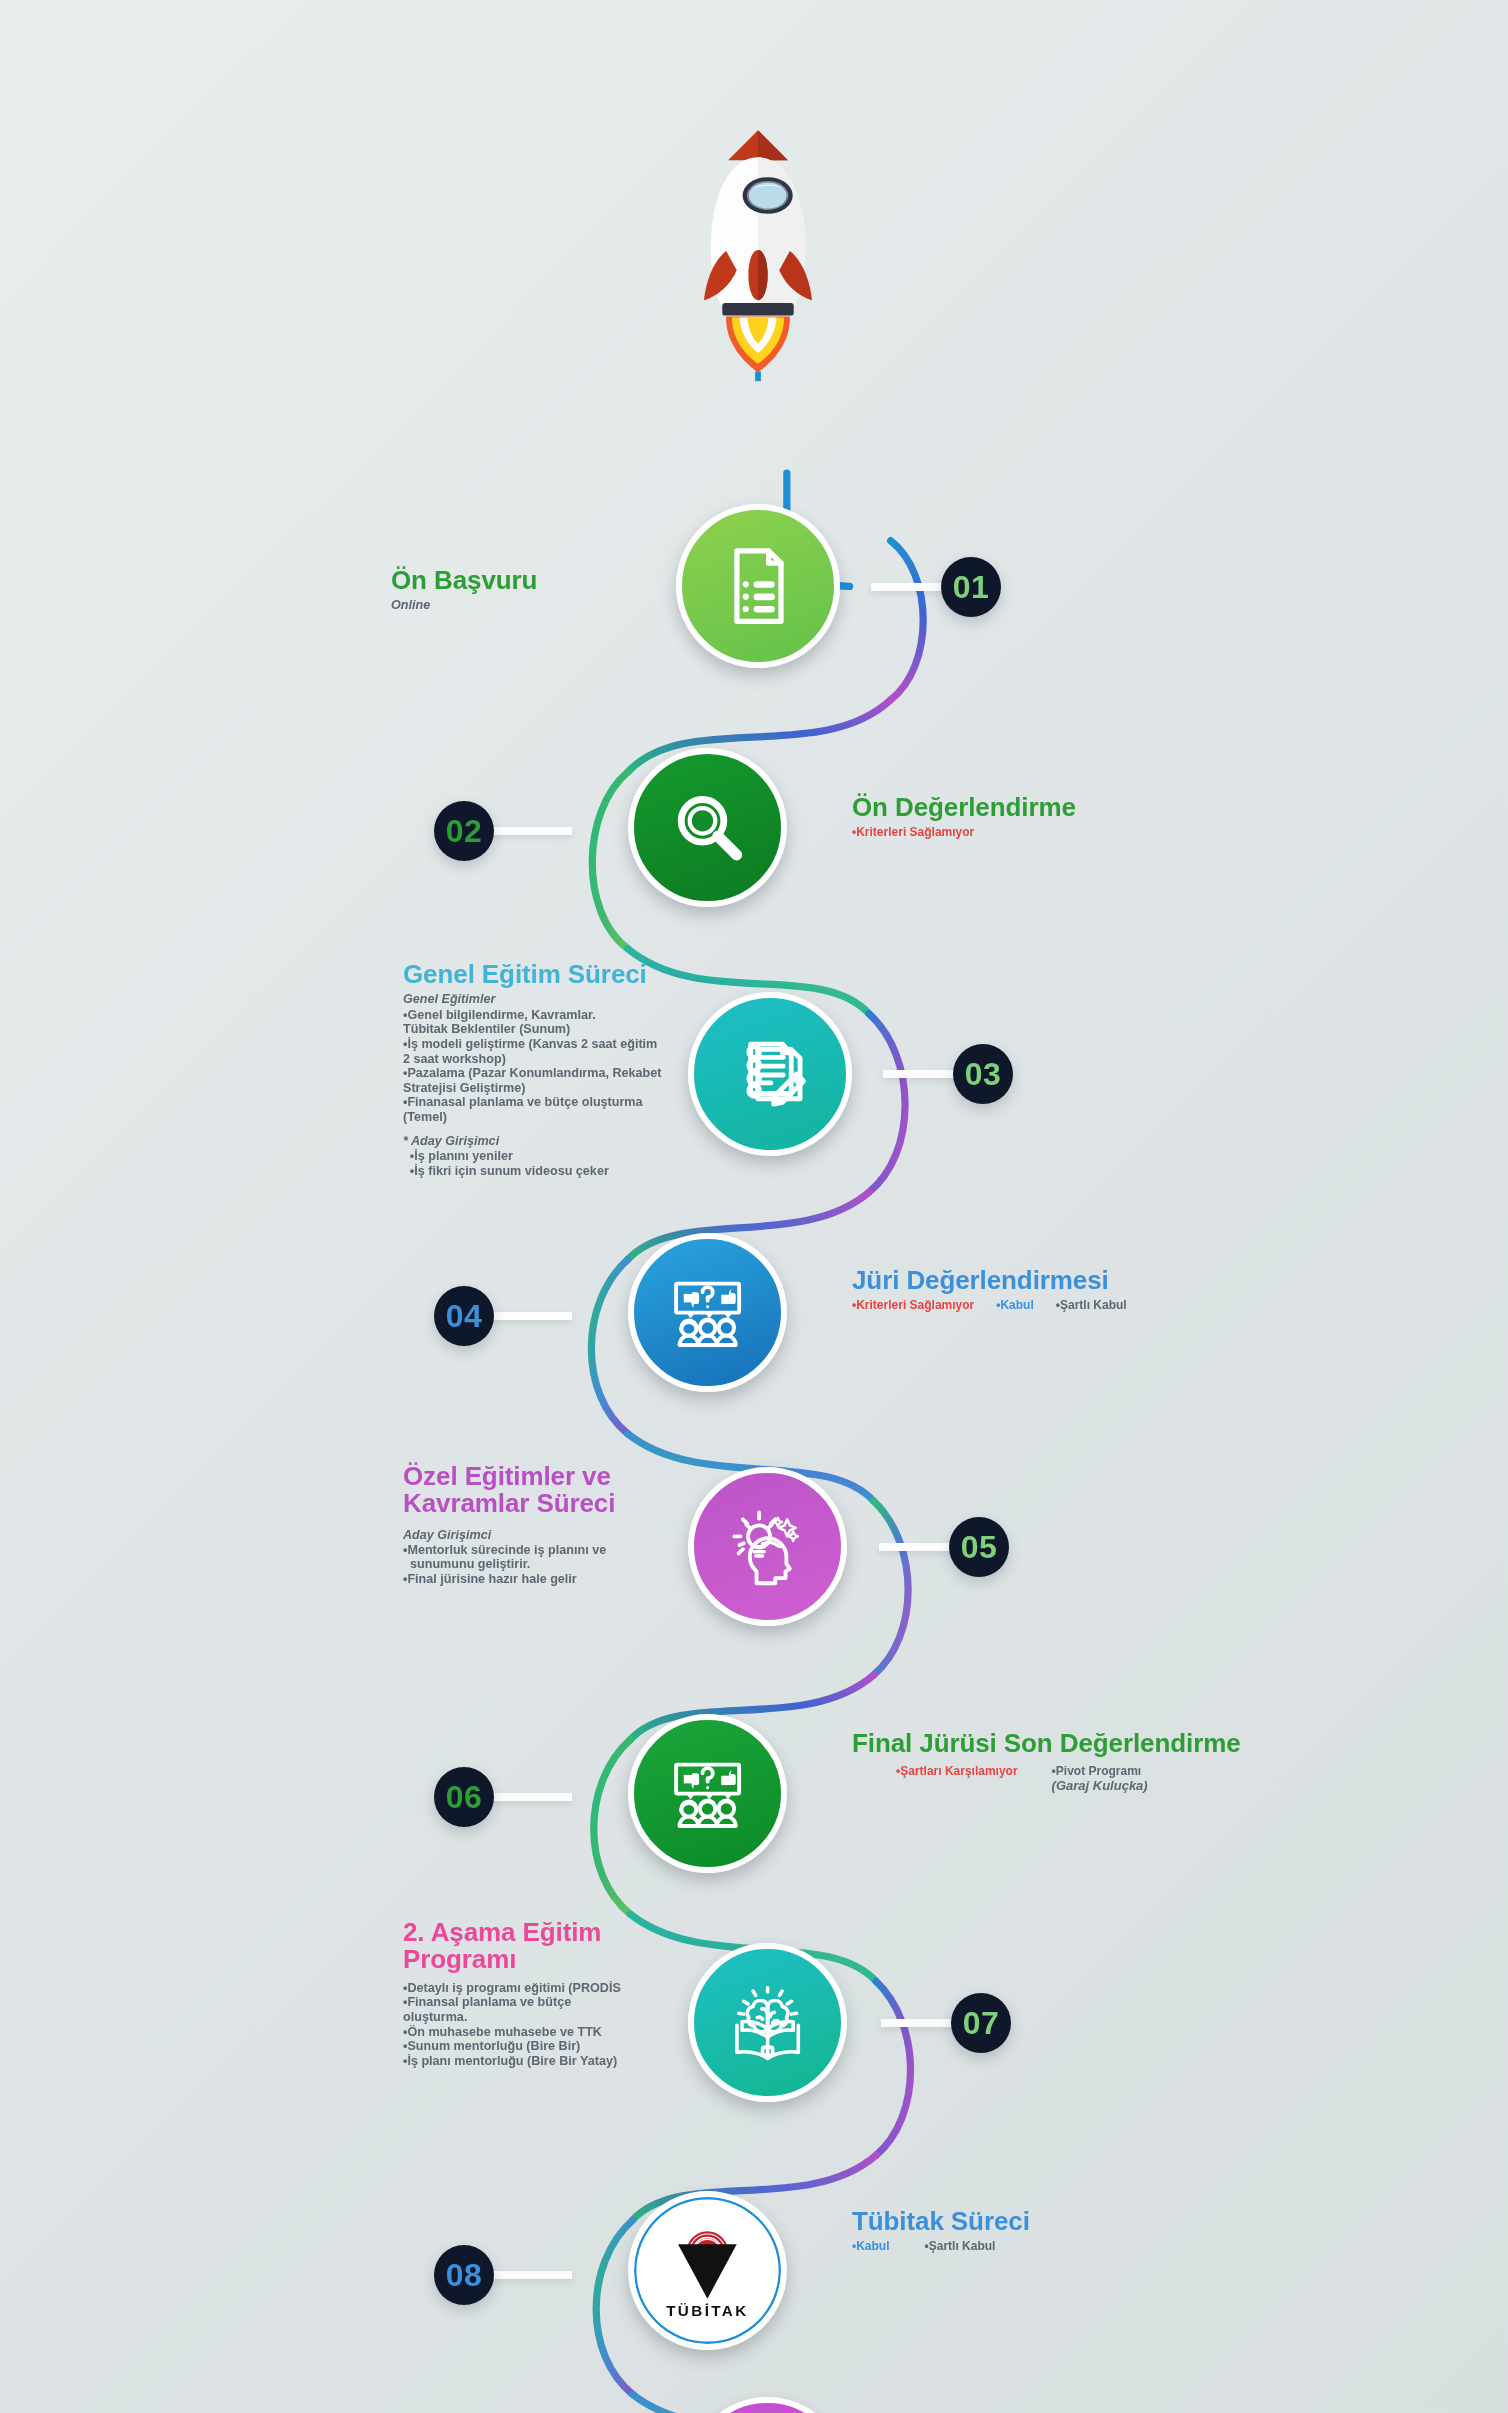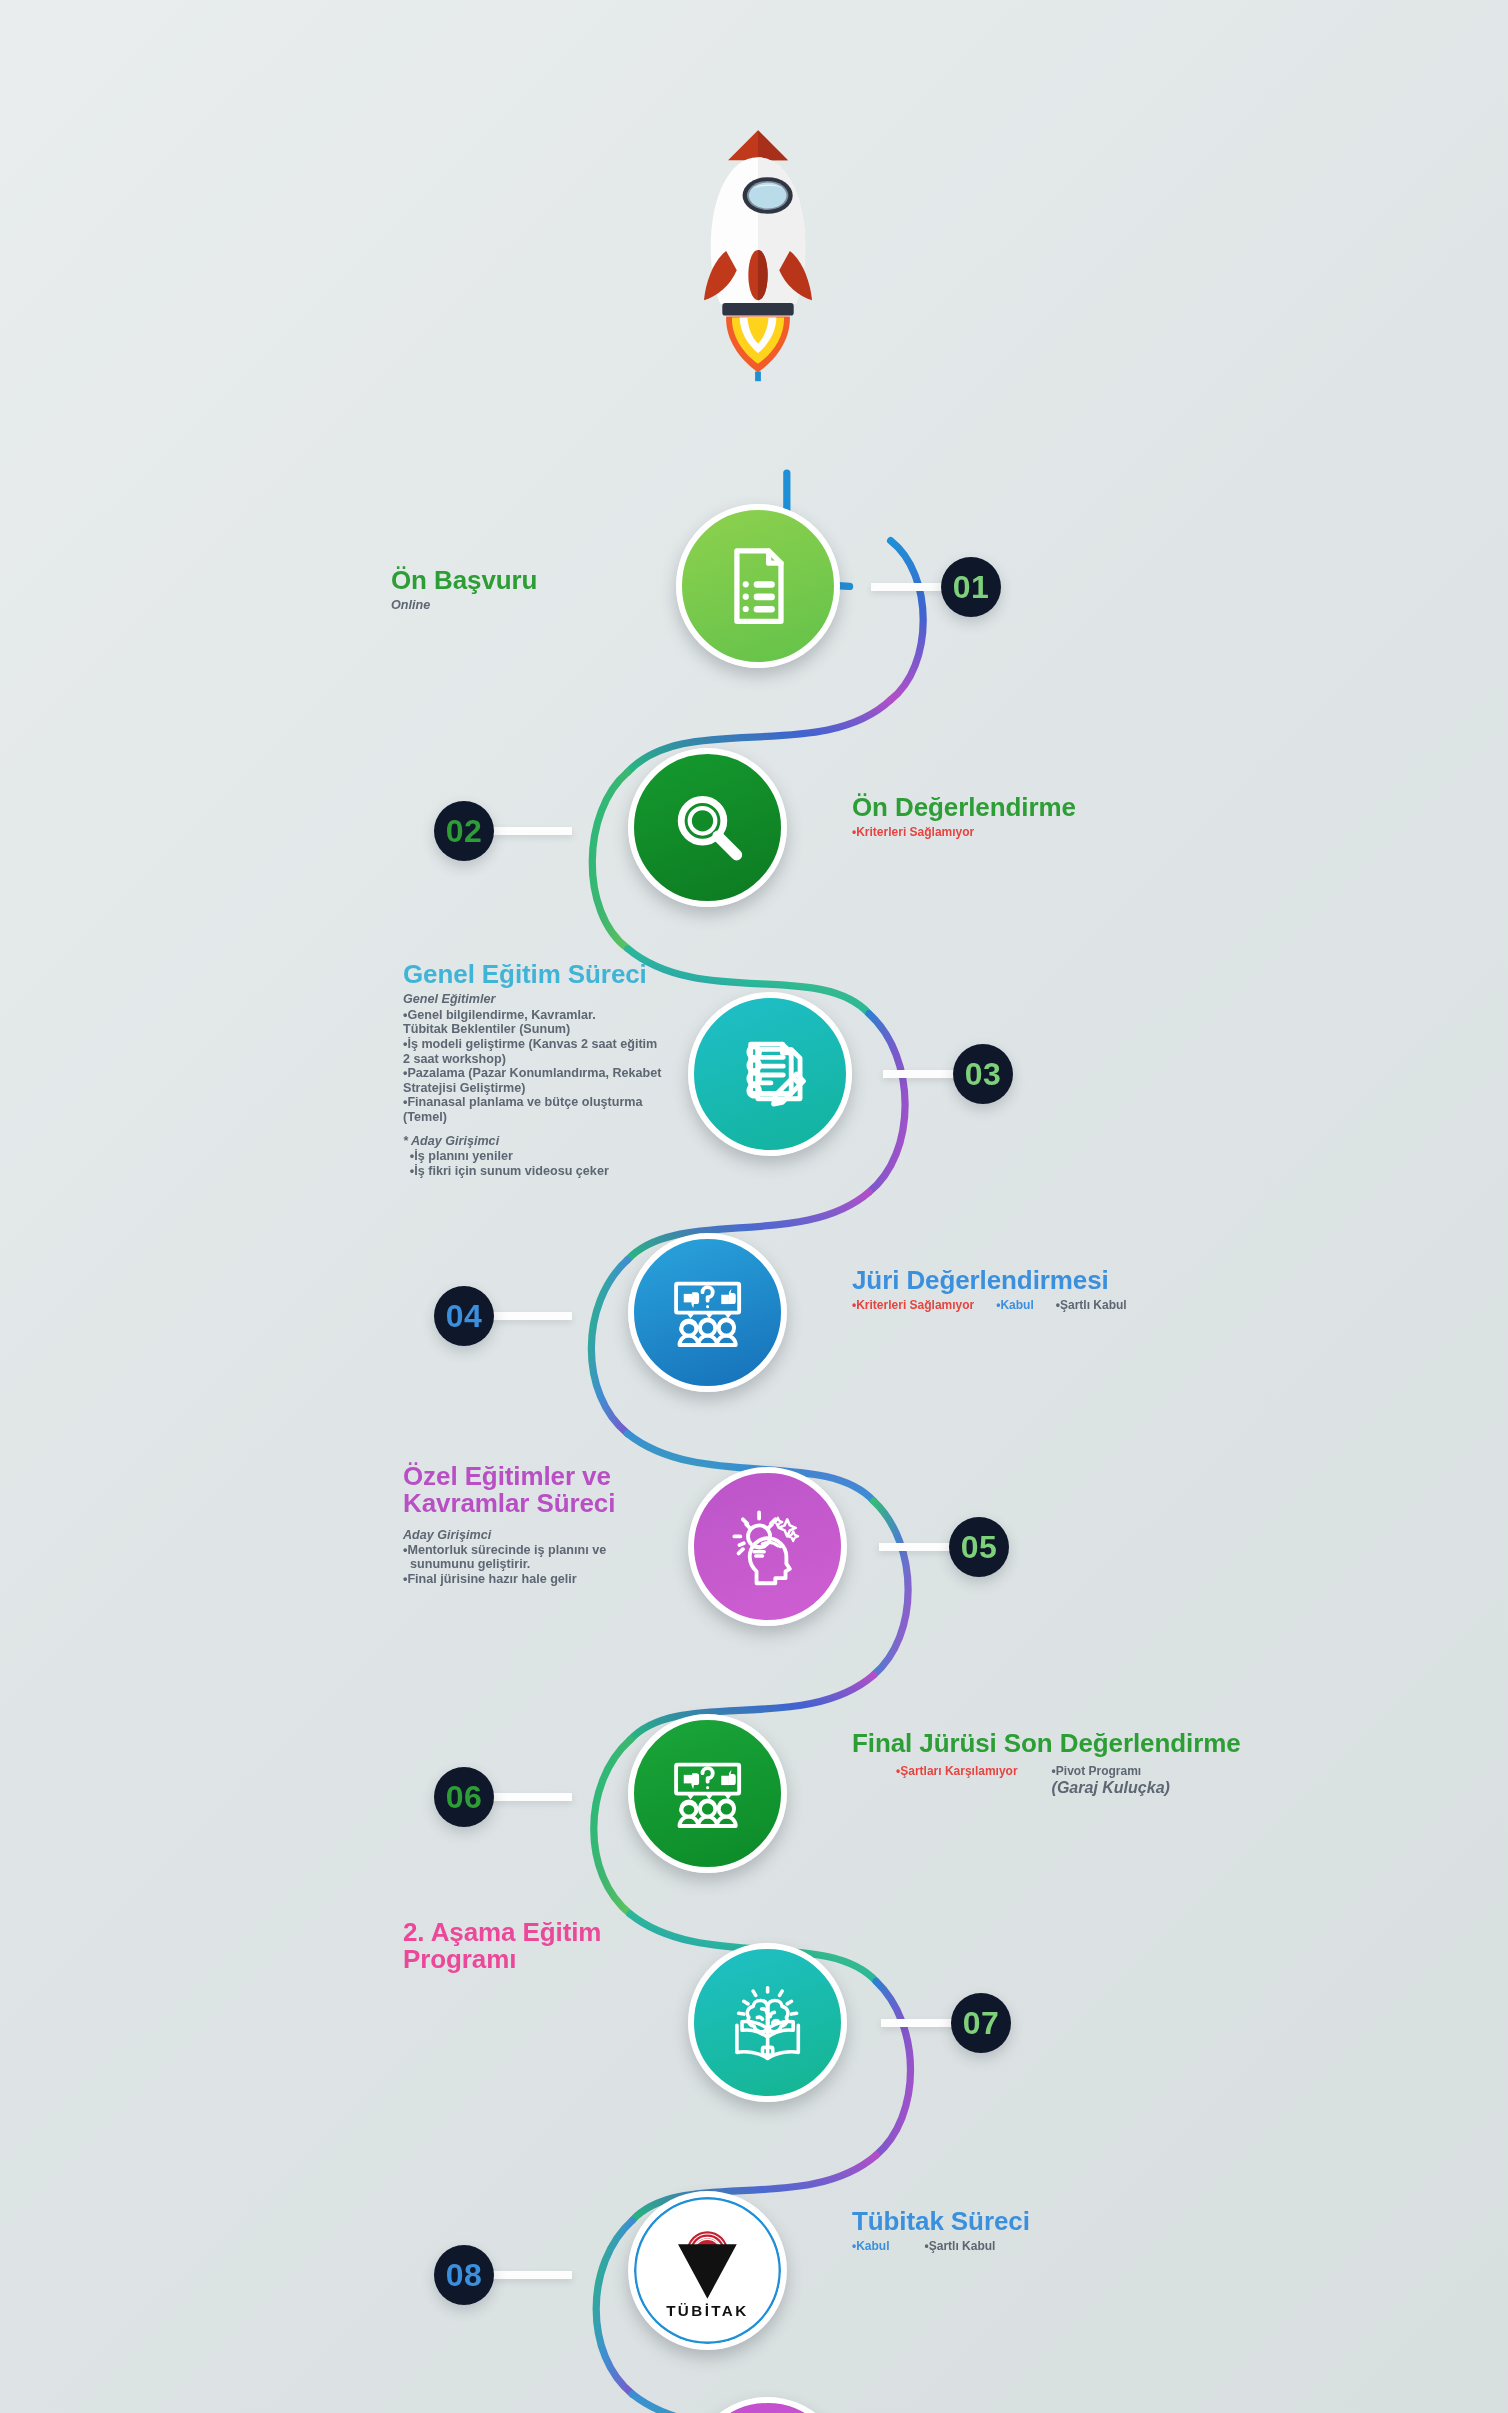--- a/index.html
+++ b/index.html
@@ -58,21 +58,21 @@
   }
   .txt .body {
     font-family:"Liberation Sans Narrow","Liberation Sans", sans-serif;
     font-weight:700; color:#5d6673; font-size:12.6px; line-height:1.16;
   }
   .tagrow { display:flex; gap:22px; margin-top:4.8px; flex-wrap:wrap; }
   .tag {
     font-family:"Liberation Sans Narrow","Liberation Sans", sans-serif;
     font-weight:700; font-size:12px; line-height:1.15; white-space:nowrap;
   }
-  .tag i { font-style:italic; font-weight:700; display:block; font-size:16px; }
+  .tag i { font-style:italic; font-weight:700; display:block; font-size:13px; }
 </style>
 </head>
 <body>
 
 <div class="canvas">
 
   <svg class="ribbon" viewBox="0 0 3126 6379">
     <defs>
       <linearGradient id="g1" x1="0" y1="0" x2="0" y2="1">
         <stop offset="0%" stop-color="#1f8fd6"></stop>
@@ -369,20 +369,27 @@
           <span>•Pivot Programı</span>
           <i>(Garaj Kuluçka)</i>
         </div>
       </div>
     </div>
   </div>
 
   <div class="step">
     <div class="txt" style="left:403px; top:1919px; width:227px;">
       <h2 style="color:#ec4899">2. Aşama Eğitim Programı</h2>
+      <div class="body" style="margin-top:7.7px;">
+        <div>•Detaylı iş programı eğitimi (PRODİS</div>
+        <div>•Finansal planlama ve bütçe oluşturma.</div>
+        <div>•Ön muhasebe muhasebe ve  TTK</div>
+        <div>•Sunum mentorluğu  (Bire Bir)</div>
+        <div>•İş planı mentorluğu  (Bire Bir Yatay)</div>
+      </div>
     </div>
     <div class="icon-circle" style="left:688px; top:1943px; width:159px; height:159px; background:linear-gradient(160deg,#1fc0c6,#14b58f);">
       <svg viewBox="0 0 100 100" fill="none" stroke="#fff" stroke-width="4.2" stroke-linecap="round" stroke-linejoin="round">
         <path d="M50 30 a9 9 0 0 1 9 -6 a8 8 0 0 1 8 7 a8 8 0 0 1 5 13 a7 7 0 0 1 -6 10 a9 9 0 0 1 -16 3 z"></path>
         <path d="M50 30 a9 9 0 0 0 -9 -6 a8 8 0 0 0 -8 7 a8 8 0 0 0 -5 13 a7 7 0 0 0 6 10 a9 9 0 0 0 16 3 z"></path>
         <path d="M50 30 v27 M43 34 a5 5 0 0 1 6 4 M58 38 a5 5 0 0 0 -5 5 M38 44 a5 5 0 0 1 6 2 M62 48 a5 5 0 0 0 -6 2"></path>
         <path d="M50 14 v-5 M36 18 l-3 -5 M64 18 l3 -5 M27 28 l-5 -3 M73 28 l5 -3 M22 40 l-6 -1 M78 40 l6 -1"></path>
         <path d="M50 63 v22"></path>
         <path d="M50 67 c-10 -7 -22 -9 -30 -8 v-10 c8 -1 20 1 30 8 z"></path>
         <path d="M50 67 c10 -7 22 -9 30 -8 v-10 c-8 -1 -20 1 -30 8 z"></path>

